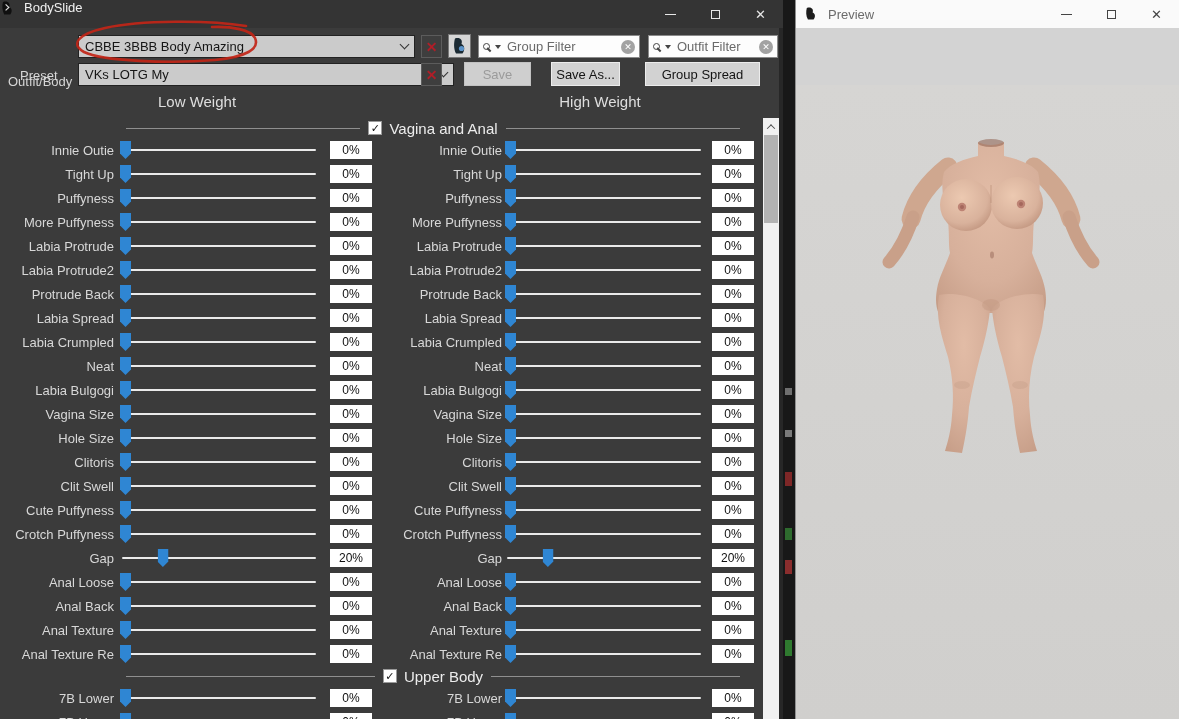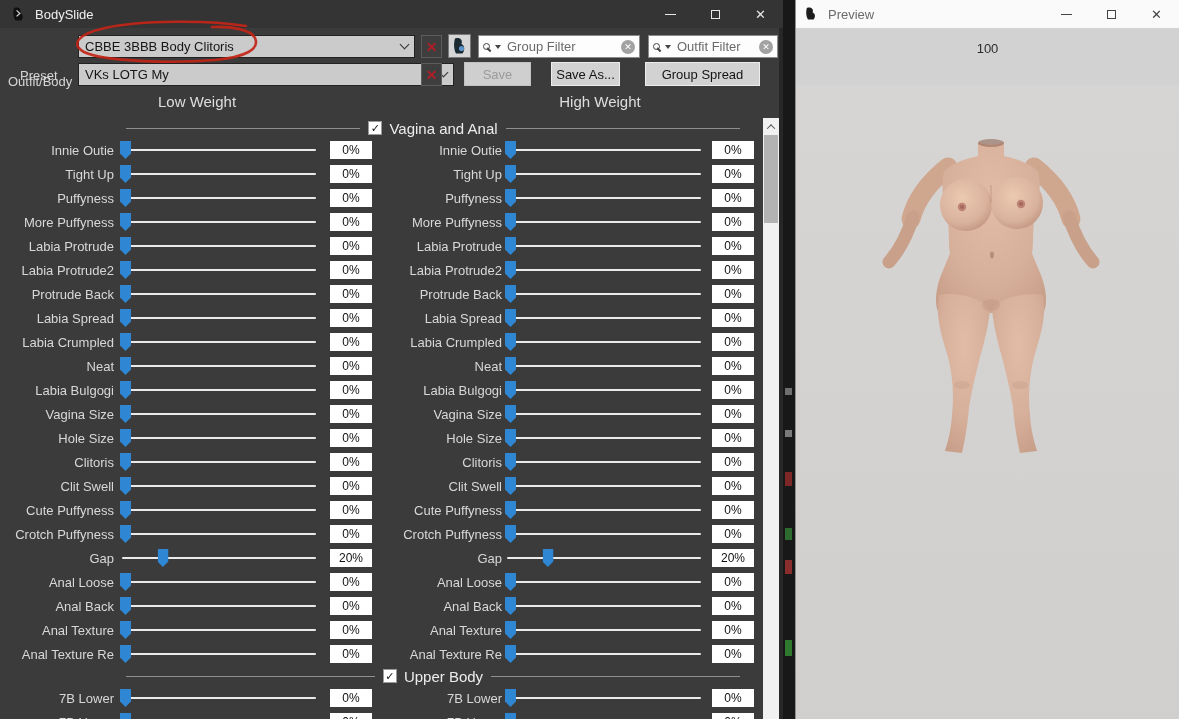--- a/index.html
+++ b/index.html
@@ -4,21 +4,21 @@
 <style>
   html,body{margin:0;padding:0;background:#222;}
   #stage{position:relative;width:1179px;height:719px;overflow:hidden;
          font-family:"Liberation Sans",sans-serif;background:#161616;
          -webkit-font-smoothing:antialiased;}
   #stage *{box-sizing:border-box;}
 
   
   #bs{position:absolute;left:0;top:0;width:783px;height:719px;background:#3b3b3b;}
   .tbar{position:absolute;left:0;top:0;width:100%;height:28px;background:#343434;
-        display:flex;align-items:center;padding-left:11px;}
+        display:flex;padding-left:0;}
   .appicon{width:16px;height:16px;display:inline-block;}
   .ttl{color:#f0f0f0;font-size:13px;margin-left:8px;}
   .wbtns{margin-left:auto;display:flex;height:28px;}
   .wb{width:45px;height:28px;display:flex;align-items:center;justify-content:center;cursor:pointer;}
   .minbar{width:11px;height:1px;background:#e8e8e8;display:block;}
   .maxbox{width:9px;height:9px;border:1px solid #e8e8e8;display:block;}
   .xglyph{color:#e8e8e8;font-size:13px;line-height:1;}
 
   .flabel{position:absolute;color:#d6d6d6;font-size:13px;}
   .combo{position:absolute;height:23px;background:#cbcbcb;border:1px solid #222;
@@ -128,21 +128,21 @@
             <span class="maxbox"></span>
           </div>
         <div class="wb">
             <span class="xglyph">✕</span>
           </div>
       </div>
     </div>
 
     <div class="flabel" style="left:8px;top:40px;margin-top:34px;">Outfit/Body</div>
     <div class="combo" style="left:78px;top:35px;width:337px;">
-      <span class="cval">CBBE 3BBB Body Clitoris</span>
+      <span class="cval">CBBE 3BBB Body Amazing</span>
       <span class="chev"></span>
     </div>
     <div class="redx" style="left:421px;top:35px;">
       <span>✕</span>
     </div>
     <div class="iconbtn" style="left:448px;top:34px;">
       <svg width="17" height="18" viewBox="0 0 17 18">
         <path d="M4 1.5 C9 0 12 3 10.5 7 C14 8.5 14 13.5 11.5 16.5 L5 16.5 C2.5 12 2.8 5.5 4 1.5Z" fill="#1b2a33"></path>
         <circle cx="10.5" cy="11.5" r="2.6" fill="#5d94c9"></circle>
       </svg>
@@ -568,28 +568,20 @@
           </div>
         <div class="wb">
             <span class="maxbox"></span>
           </div>
         <div class="wb">
             <span class="xglyph">✕</span>
           </div>
       </div>
     </div>
 
-    <div class="pvslider">
-      <div class="pvtop">100</div>
-      <div class="pvmin">0</div>
-      <div class="pvtrack">
-        <div class="pvth" id="pv-thumb" style="left: 100%; transform: translateX(-100%);"></div>
-      </div>
-      <div class="pvmax">100</div>
-    </div>
 
     <div class="pvview">
       <svg width="384" height="634" viewBox="0 0 384 634">
         <defs>
           <radialGradient id="gskin" cx="50%" cy="32%" r="80%">
             <stop offset="0%" stop-color="#e2bca6"></stop>
             <stop offset="55%" stop-color="#d7b09b"></stop>
             <stop offset="100%" stop-color="#c39a84"></stop>
           </radialGradient>
           <radialGradient id="gbreast" cx="42%" cy="36%" r="70%">

